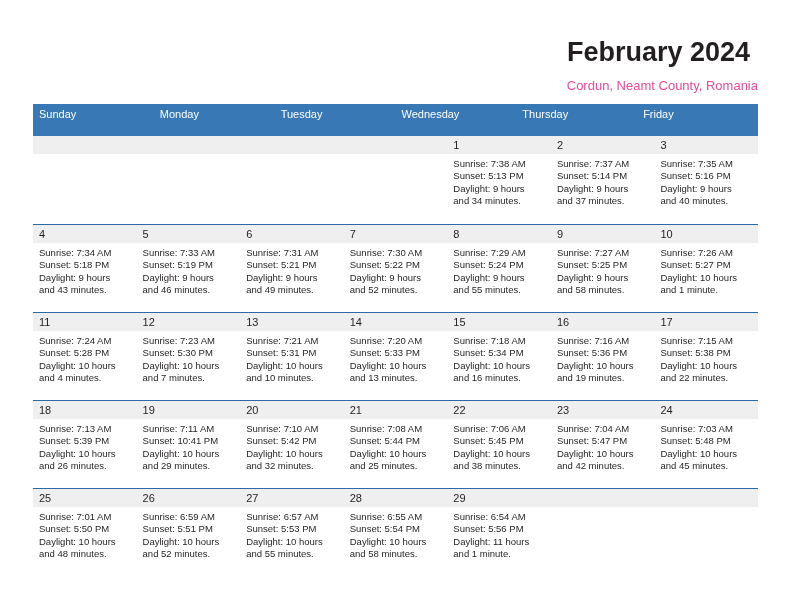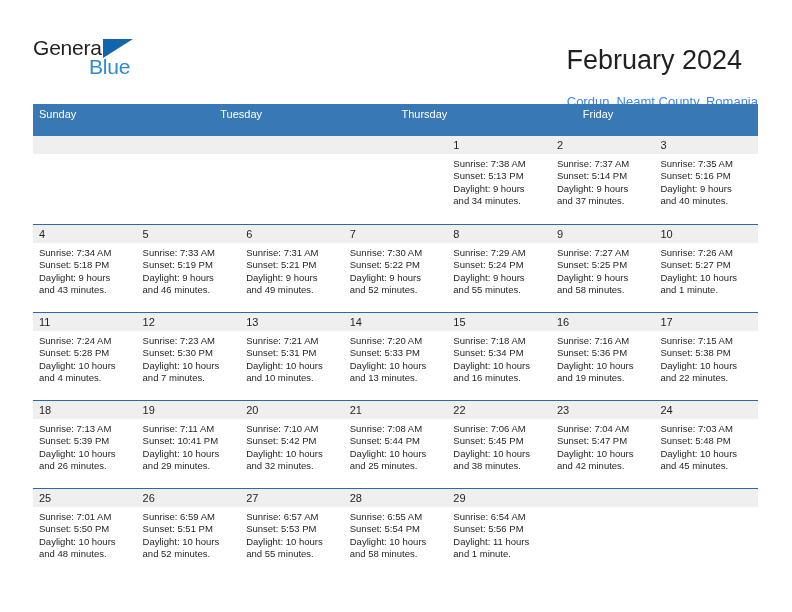--- a/index.html
+++ b/index.html
@@ -69,28 +69,28 @@
   .title-block {
     position: absolute;
     right: 0;
     top: 0;
     text-align: right;
   }
   .cal-title {
     font-size: 27px;
     line-height: 32px;
     color: #231f20;
-    font-weight: normal;
-    margin: 16px;
+    font-weight: bold;
+    margin: 8px;
     white-space: nowrap;
   }
   .cal-subtitle {
     font-size: 13px;
     line-height: 20px;
-    color: #3b82f6;
+    color: #ec4899;
     margin: 6px 0 0 0;
     white-space: nowrap;
   }
 
   
   .calendar {
     position: absolute;
     left: 33px;
     top: 104px;
     width: 725px;
@@ -150,38 +150,35 @@
     white-space: nowrap;
   }
 </style>
 </head>
 <body>
 
 <div class="page">
 
   <div class="header">
 
-    <div class="logo">
-      <span class="logo-general">General</span>
-      <span class="logo-triangle"></span>
-      <span class="logo-blue">Blue</span>
-    </div>
 
     <div class="title-block">
       <h1 class="cal-title">February 2024</h1>
       <p class="cal-subtitle">Cordun, Neamt County, Romania</p>
     </div>
 
   </div>
 
   <div class="calendar">
 
     <div class="weekday-row">
       <div class="weekday">Sunday</div>
+      <div class="weekday">Monday</div>
       <div class="weekday">Tuesday</div>
+      <div class="weekday">Wednesday</div>
       <div class="weekday">Thursday</div>
       <div class="weekday">Friday</div>
     </div>
 
     <div id="weeks-container">
         <div class="week-row first-week">
           <div class="day-cell empty">
             <div class="day-number-band"></div>
           </div>
           <div class="day-cell empty">

